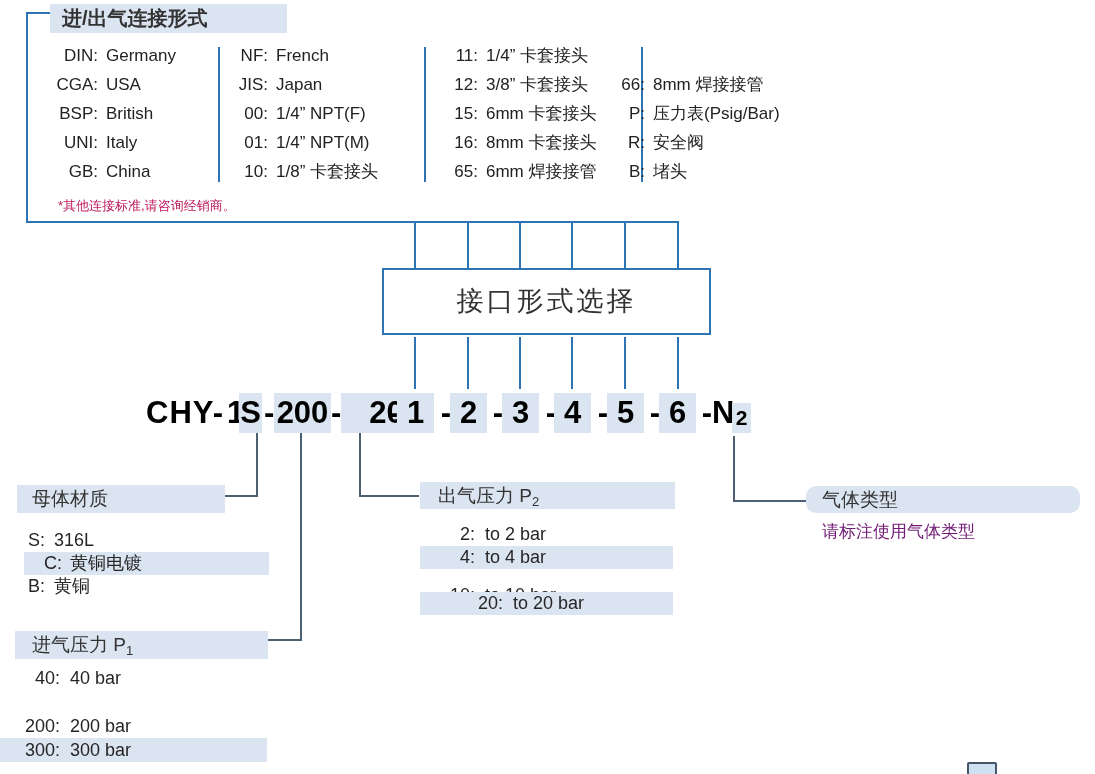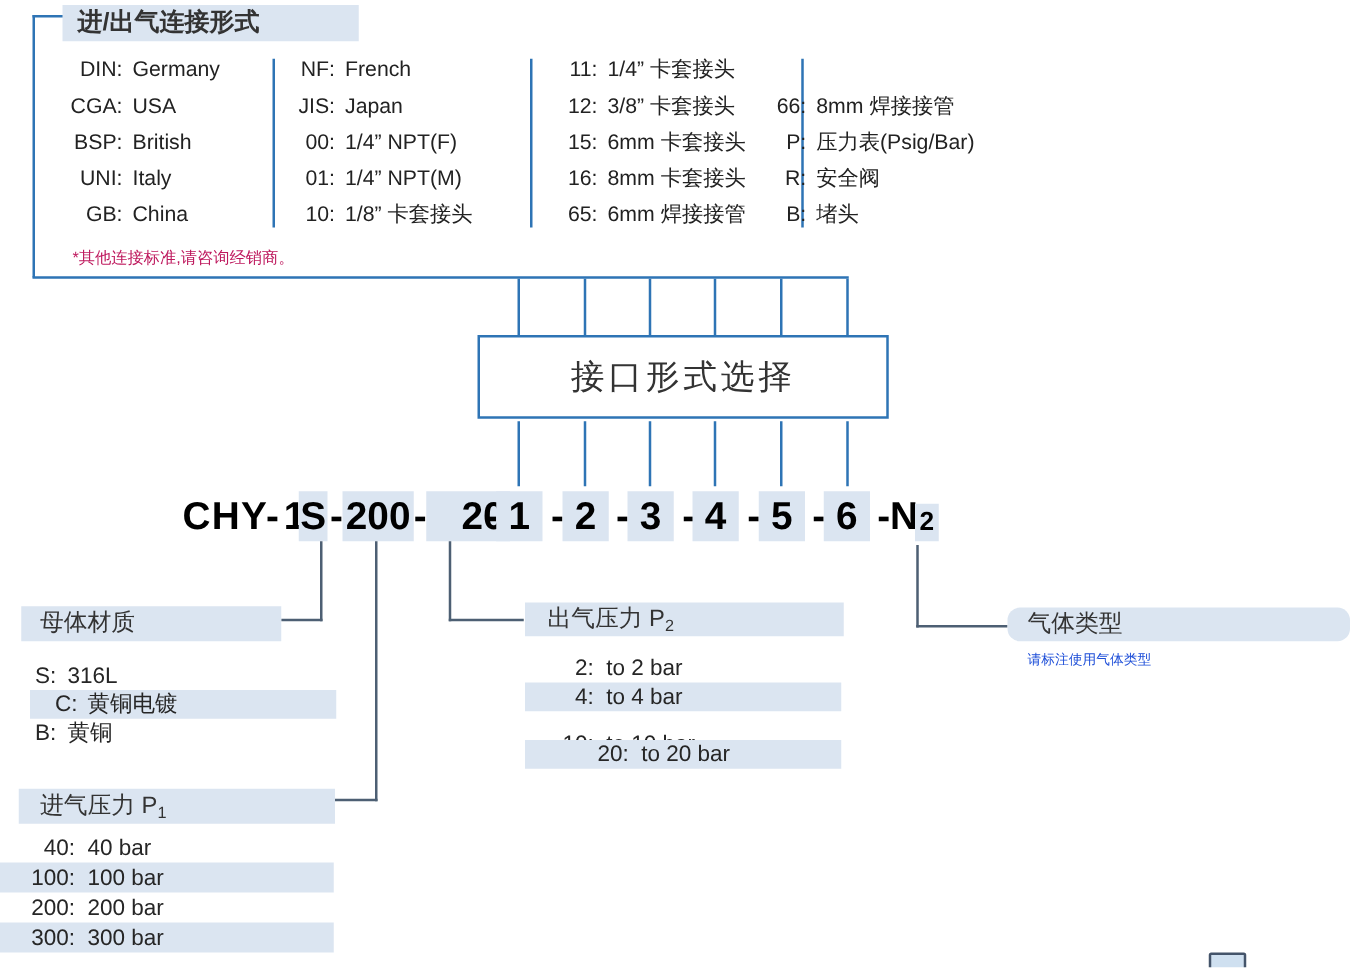--- a/index.html
+++ b/index.html
@@ -32,21 +32,21 @@
   
   .code{position:absolute;top:393px;height:40px;line-height:40px;font-weight:bold;
     font-size:31px;color:#000;text-align:center;white-space:nowrap;}
   .code.hl{background:#dbe5f1;}
   .code.sub{top:403px;height:30px;line-height:30px;font-size:21px;}
   
   .sec-title{position:absolute;box-sizing:border-box;font-size:19px;color:#333;background:#dbe5f1;white-space:nowrap;}
   .sec-item{position:absolute;box-sizing:border-box;font-size:18px;color:#262626;white-space:nowrap;}
   .ik{display:inline-block;text-align:right;margin-right:10px;}
   .sub{font-size:13px;vertical-align:-4px;}
-  .note{position:absolute;font-size:11px;color:#1d4ed8;white-space:nowrap;}
+  .note{position:absolute;font-size:17px;color:#701a75;white-space:nowrap;}
   .partial-box{position:absolute;left:967px;top:762px;width:30px;height:18px;
     background:#cfe0f0;border:2px solid #44546a;border-radius:2px;box-sizing:border-box;}
 </style>
 </head>
 <body>
 
 <div id="canvas">
 
   <div class="hline" style="left:26px;top:12px;width:26px;"></div>
   <div class="vline" style="left:26px;top:12px;height:210px;"></div>
@@ -142,21 +142,20 @@
   <div class="vline slate" style="left:733px;top:436px;height:66px;"></div>
   <div class="hline slate" style="left:733px;top:500px;width:73px;"></div>
 
   <div class="sec-title" style="left:17px;top:485px;width:208px;height:28px;line-height:28px;padding-left:15px;">母体材质</div>
   <div class="sec-item" style="left:12px;top:529px;width:245px;height:23px;line-height:23px;padding-left:16px;"><span class="ik" style="width:16px;">S:</span><span>316L</span></div>
   <div class="sec-item hl" style="left:24px;top:552px;width:245px;height:23px;line-height:23px;padding-left:20px;"><span class="ik" style="width:16px;">C:</span><span>黄铜电镀</span></div>
   <div class="sec-item" style="left:12px;top:575px;width:245px;height:23px;line-height:23px;padding-left:16px;"><span class="ik" style="width:16px;">B:</span><span>黄铜</span></div>
 
   <div class="sec-title" style="left:15px;top:631px;width:253px;height:28px;line-height:28px;padding-left:17px;"><span>进气压力 P</span><span class="sub">1</span></div>
   <div class="sec-item" style="left:0;top:666px;width:267px;height:24px;line-height:24px;"><span class="ik" style="width:60px;">40:</span><span>40 bar</span></div>
-  <div class="sec-item hl" style="left:0;top:690px;width:267px;height:24px;line-height:24px;"><span class="ik" style="width:60px;">100:</span><span>100 bar</span></div>
   <div class="sec-item" style="left:0;top:714px;width:267px;height:24px;line-height:24px;"><span class="ik" style="width:60px;">200:</span><span>200 bar</span></div>
   <div class="sec-item hl" style="left:0;top:738px;width:267px;height:24px;line-height:24px;"><span class="ik" style="width:60px;">300:</span><span>300 bar</span></div>
 
   <div class="sec-title" style="left:420px;top:482px;width:255px;height:27px;line-height:27px;padding-left:18px;"><span>出气压力 P</span><span class="sub">2</span></div>
   <div class="sec-item" style="left:420px;top:523px;width:253px;height:23px;line-height:23px;"><span class="ik" style="width:55px;">2:</span><span>to 2 bar</span></div>
   <div class="sec-item hl" style="left:420px;top:546px;width:253px;height:23px;line-height:23px;"><span class="ik" style="width:55px;">4:</span><span>to 4 bar</span></div>
   <div class="sec-item" style="left:420px;top:572px;width:253px;height:23px;line-height:23px;margin-top:12px;"><span class="ik" style="width:55px;">10:</span><span>to 10 bar</span></div>
   <div class="sec-item hl" style="left:420px;top:592px;width:253px;height:23px;line-height:23px;"><span class="ik" style="width:55px;padding-left:28px;">20:</span><span>to 20 bar</span></div>
 
   <div class="sec-title" style="left:806px;top:486px;width:274px;height:27px;line-height:27px;padding-left:16px;border-radius:10px;">气体类型</div>

